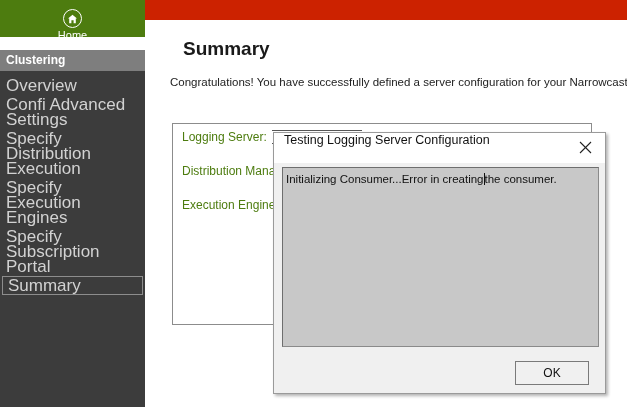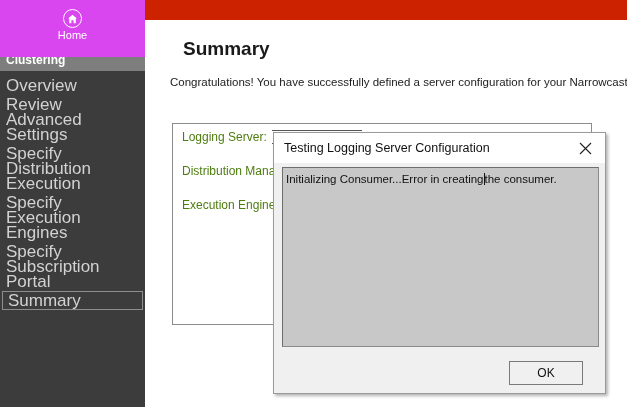--- a/index.html
+++ b/index.html
@@ -39,22 +39,22 @@
     line-height: 20px;
     cursor: pointer;
   }
   .nav-item.active { font-weight: bold; }
 
   
   #home-block {
     position: absolute;
     left: 0; top: 0;
     width: 145px;
-    height: 57px;
-    background: #d946ef;
+    height: 37px;
+    background: #4d7c0f;
     z-index: 6;
   }
   #home-btn {
     position: absolute;
     left: 0; top: 0;
     width: 145px;
     height: 50px;
     display: flex;
     flex-direction: column;
     align-items: center;
@@ -191,21 +191,21 @@
     background: #f0f0f0;
     border: 1px solid #9a9a9a;
     box-shadow: 2px 2px 3px rgba(0,0,0,0.30);
     z-index: 20;
     box-sizing: border-box;
   }
   #dialog-titlebar {
     height: 30px;
     background: #ffffff;
     display: flex;
-    align-items: center;
+    align-items: flex-start;
     justify-content: space-between;
     padding: 0 0 0 10px;
     box-sizing: border-box;
   }
   #dialog-title {
     font-size: 12.5px;
     color: #111111;
   }
   #dialog-close {
     width: 40px;
@@ -240,27 +240,27 @@
   #text-caret {
     display: inline-block;
     width: 1px;
     height: 12px;
     background: #111111;
     vertical-align: -2px;
   }
 
   #dialog-footer {
     position: absolute;
-    left: 0; bottom: 0;
+    left: 12px; bottom: 0;
     width: 331px;
     height: 40px;
     display: flex;
     align-items: center;
     justify-content: flex-end;
-    padding-right: 22px;
+    padding-right: 28px;
     box-sizing: border-box;
   }
   #ok-button {
     width: 74px;
     height: 24px;
     background: #f0f0f0;
     border: 1px solid #7a7a7a;
     font-size: 12px;
     color: #111111;
     font-family: "Liberation Sans", sans-serif;
@@ -294,21 +294,21 @@
       </svg>
     </span>
     <span id="home-label">Home</span>
   </div>
 </div>
 
 <div id="sidebar">
   <div id="sidebar-title">Clustering</div>
   <div id="sidebar-list">
     <div class="side-item">Overview</div>
-    <div class="side-item">Review Advanced Settings</div>
+    <div class="side-item">Confi Advanced Settings</div>
     <div class="side-item">Specify Distribution Execution</div>
     <div class="side-item">Specify Execution Engines</div>
     <div class="side-item">Specify Subscription Portal</div>
     <div class="side-item selected">Summary</div>
   </div>
 </div>
 
 <div id="content">
   <div id="page-title">Summary</div>
   <div id="congrats">Congratulations! You have successfully defined a server configuration for your Narrowcast Serve</div>

